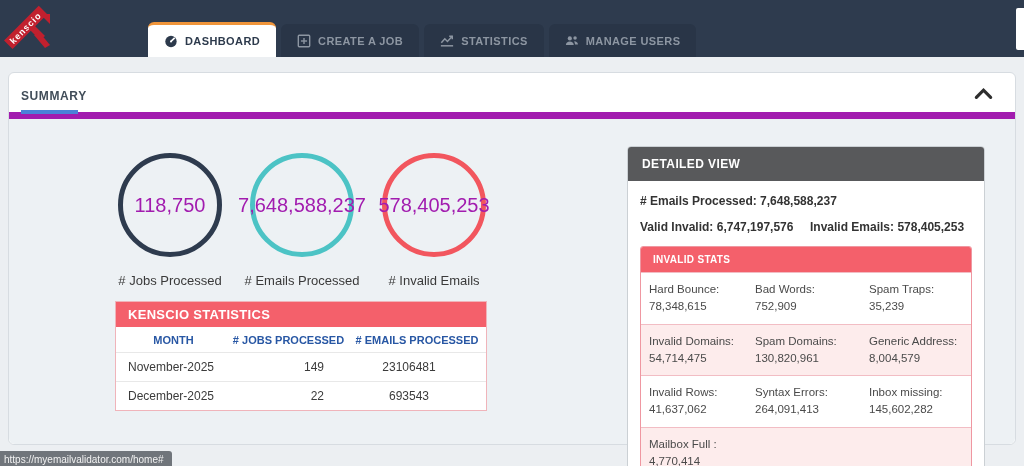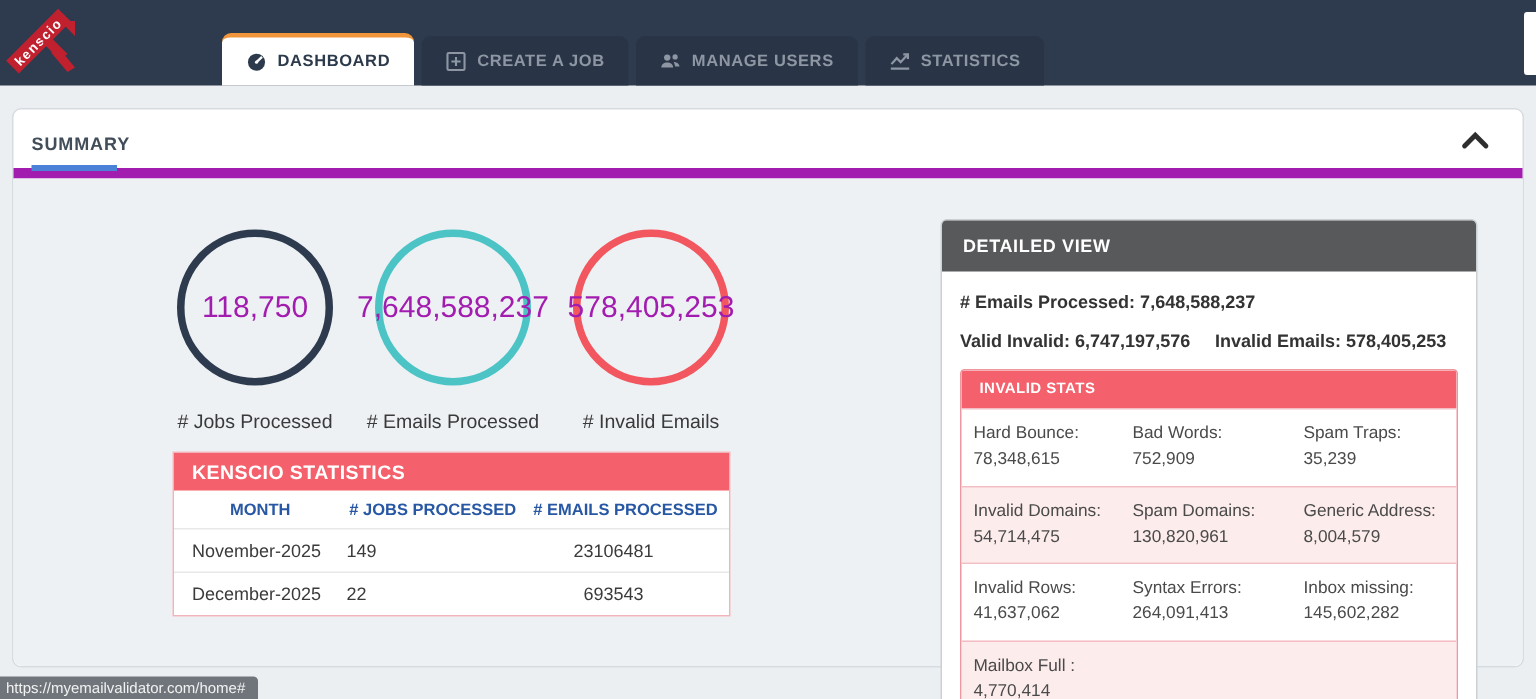--- a/index.html
+++ b/index.html
@@ -50,21 +50,21 @@
   
   .stats-table{position:absolute; left:106px; top:182px; width:372px; background:#fff;
                border:1px solid #f0b4ba;}
   .stats-title{background:var(--accent-red); color:#fff; font-size:13px; font-weight:bold;
                letter-spacing:.3px; padding:5px 12px;}
   .stats-grid{display:grid; grid-template-columns:115px 115px 142px; align-items:center;}
   .stats-grid.header span{font-size:11px; font-weight:bold; color:var(--column-header-blue);
                text-align:center; padding:7px 0 6px;}
   .stats-grid.row{border-top:1px solid #e8e8e8; font-size:12px; color:#3b3b3b;}
   .stats-grid.row .month{padding:7px 0 7px 12px; text-align:left;}
-  .stats-grid.row .jobs{padding:7px 22px 7px 0; text-align:left;}
+  .stats-grid.row .jobs{padding:7px 22px 7px 0; text-align:right;}
   .stats-grid.row .emails{padding:7px 16px 7px 0; text-align:center;}
 
   
   .detail-panel{position:absolute; left:618px; top:27px; width:358px; background:#fff;
                 border:1px solid #cbd0d4; border-radius:4px; padding-bottom:14px;}
   .detail-header{background:var(--detail-header-gray); color:#fff; font-size:12px; font-weight:bold;
                  letter-spacing:.4px; padding:10px 14px; border-radius:3px 3px 0 0;}
   .detail-body{padding:13px 12px 0 12px;}
   .detail-line{font-size:12px; font-weight:bold; color:#333; margin-bottom:12px;}
   .detail-line.two{display:flex;}
@@ -115,38 +115,38 @@
         <svg viewBox="0 0 16 16" width="14" height="14" fill="none" stroke="currentColor" stroke-width="1.6">
             <rect x="1.5" y="1.5" width="13" height="13" rx="1"></rect>
             <line x1="8" y1="4.5" x2="8" y2="11.5"></line>
             <line x1="4.5" y1="8" x2="11.5" y2="8"></line>
           </svg>
       </span>
       <span>CREATE A JOB</span>
     </div>
     <div class="tab">
       <span class="ticon">
+        <svg viewBox="0 0 16 16" width="14" height="14" fill="none" stroke="currentColor" stroke-width="1.7">
+            <polyline points="1,13.5 15,13.5"></polyline>
+            <polyline points="1.5,10 5.5,5.5 8.5,8.5 14,2.5"></polyline>
+            <polyline points="10.5,2.5 14,2.5 14,6"></polyline>
+          </svg>
+      </span>
+      <span>STATISTICS</span>
+    </div>
+    <div class="tab">
+      <span class="ticon">
         <svg viewBox="0 0 16 16" width="14" height="14" fill="currentColor">
             <circle cx="5.5" cy="5" r="2.4"></circle>
             <path d="M1 12.5c0-2.4 2-3.8 4.5-3.8s4.5 1.4 4.5 3.8z"></path>
             <circle cx="11.5" cy="4.5" r="2"></circle>
             <path d="M10.5 8.3c2.3.1 4.3 1.4 4.3 3.6h-3.2"></path>
           </svg>
       </span>
       <span>MANAGE USERS</span>
-    </div>
-    <div class="tab">
-      <span class="ticon">
-        <svg viewBox="0 0 16 16" width="14" height="14" fill="none" stroke="currentColor" stroke-width="1.7">
-            <polyline points="1,13.5 15,13.5"></polyline>
-            <polyline points="1.5,10 5.5,5.5 8.5,8.5 14,2.5"></polyline>
-            <polyline points="10.5,2.5 14,2.5 14,6"></polyline>
-          </svg>
-      </span>
-      <span>STATISTICS</span>
     </div>
   </nav>
 
   <div class="cutoff-box"></div>
 </header>
 
 <section class="card">
   <div class="card-header">
     <span class="card-title">SUMMARY</span>
     <span class="title-underline"></span>

